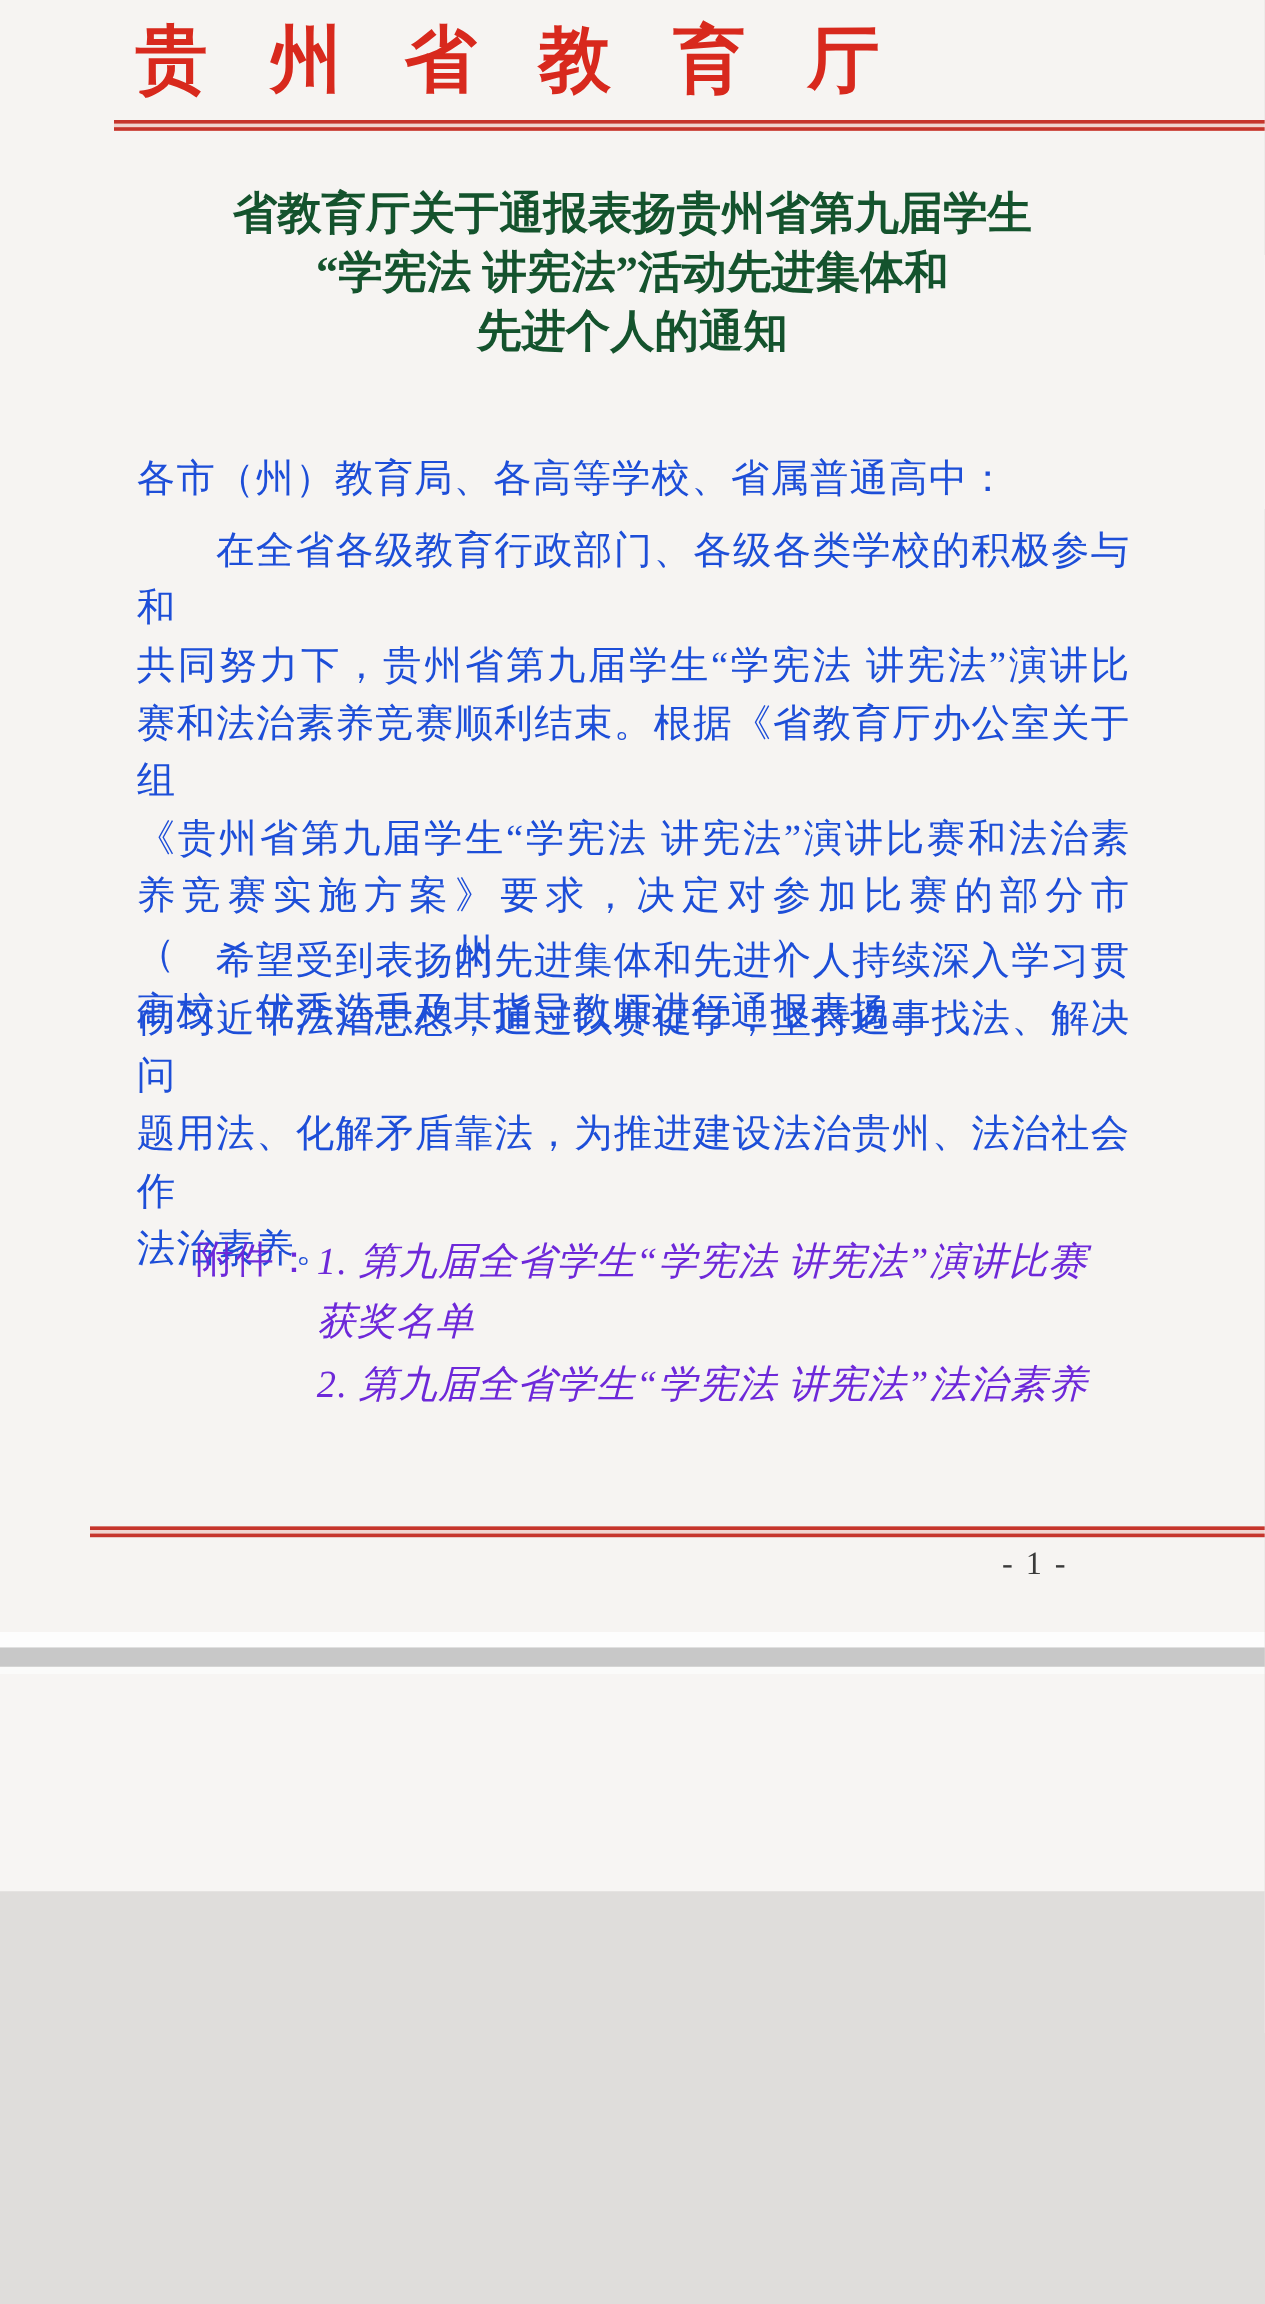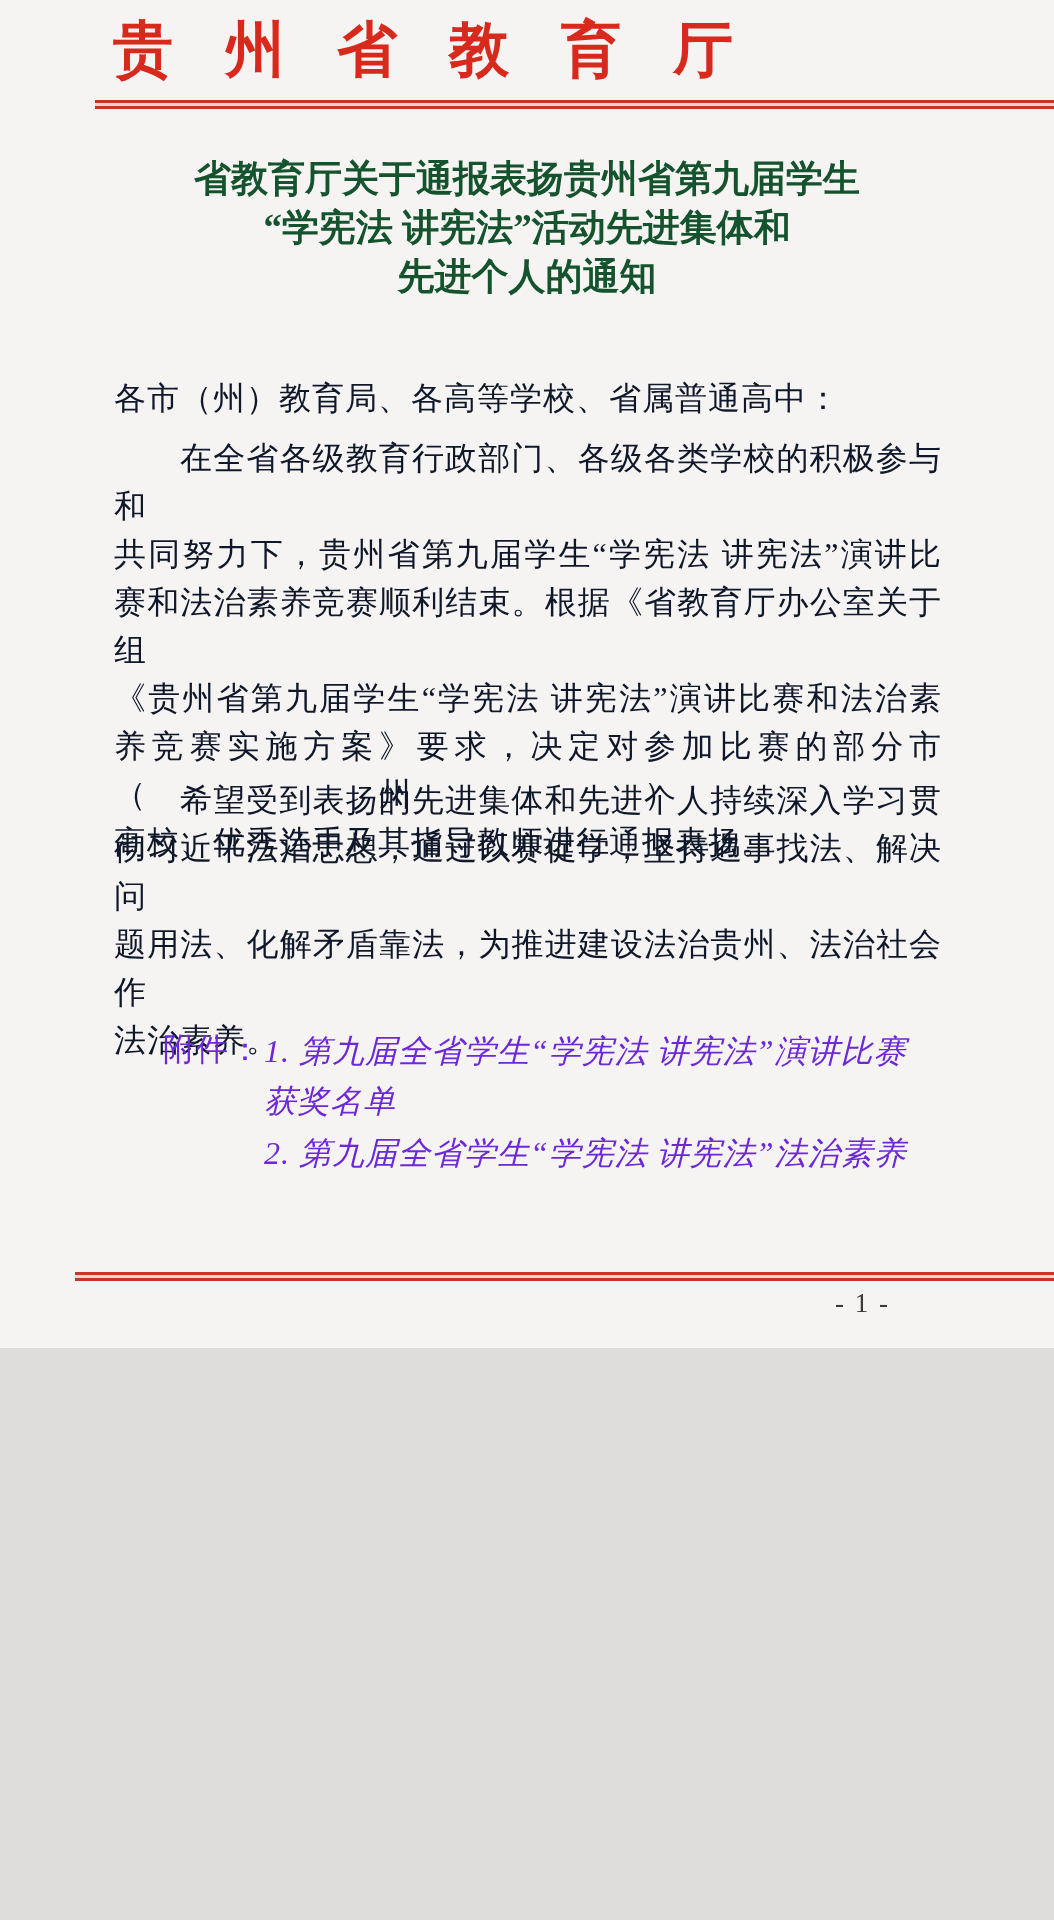--- a/index.html
+++ b/index.html
@@ -1,17 +1,17 @@
 <!DOCTYPE html>
 <html><head>
 <meta charset="utf-8">
 <style>
   html,body{margin:0;padding:0;background:#dfdddb;}
   .canvas{
-    position:relative;width:1054px;height:1348px;overflow:hidden;
+    position:relative;width:1054px;height:1576px;overflow:hidden;
     font-family:"Liberation Serif","DejaVu Serif",serif;color:#282828;
   }
   
   .page1{position:absolute;left:0;top:0;width:1054px;height:1360px;background:#f6f4f2;}
   .page-edge-white{position:absolute;left:0;top:1360px;width:1054px;height:13px;background:#fdfdfd;}
   .page-separator{position:absolute;left:0;top:1373px;width:1054px;height:16px;background:#c8c8c8;}
   .page-edge-white2{position:absolute;left:0;top:1389px;width:1054px;height:6px;background:#fbfbfa;}
   .page2{position:absolute;left:0;top:1395px;width:1054px;height:525px;background:#f7f5f3;}
 
   
@@ -26,21 +26,21 @@
   }
   .header-line{left:95px;right:0;top:100px;}
 
   
   .doc-title{
     position:absolute;left:0;top:154px;width:1054px;text-align:center;
     font-size:37px;font-weight:bold;line-height:49px;color:#14532d;
   }
 
   
-  .bodytext{position:absolute;left:114px;width:828px;font-size:32px;line-height:48px;color:#0f172a;letter-spacing:1px;}
+  .bodytext{position:absolute;left:114px;width:828px;font-size:32px;line-height:48px;color:#1d4ed8;letter-spacing:1px;}
   .salutation{top:374px;}
   .para1{top:434px;}
   .para2{top:776px;}
   .jline{text-align:justify;text-align-last:justify;}
   .lastline{text-align:left;text-align-last:left;}
   .indent{text-indent:66px;}
 
   
   .attachments{position:absolute;left:163px;top:1024px;width:780px;font-size:32px;line-height:50px;color:#6d28d9;letter-spacing:1px;}
   .att-row{display:flex;align-items:flex-start;}

